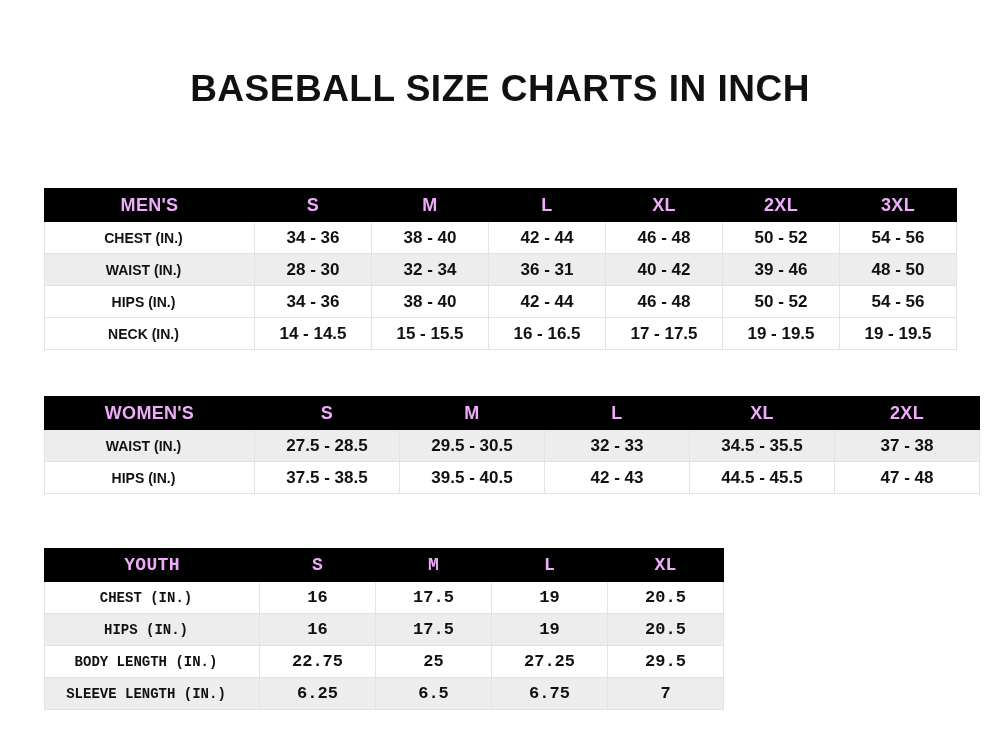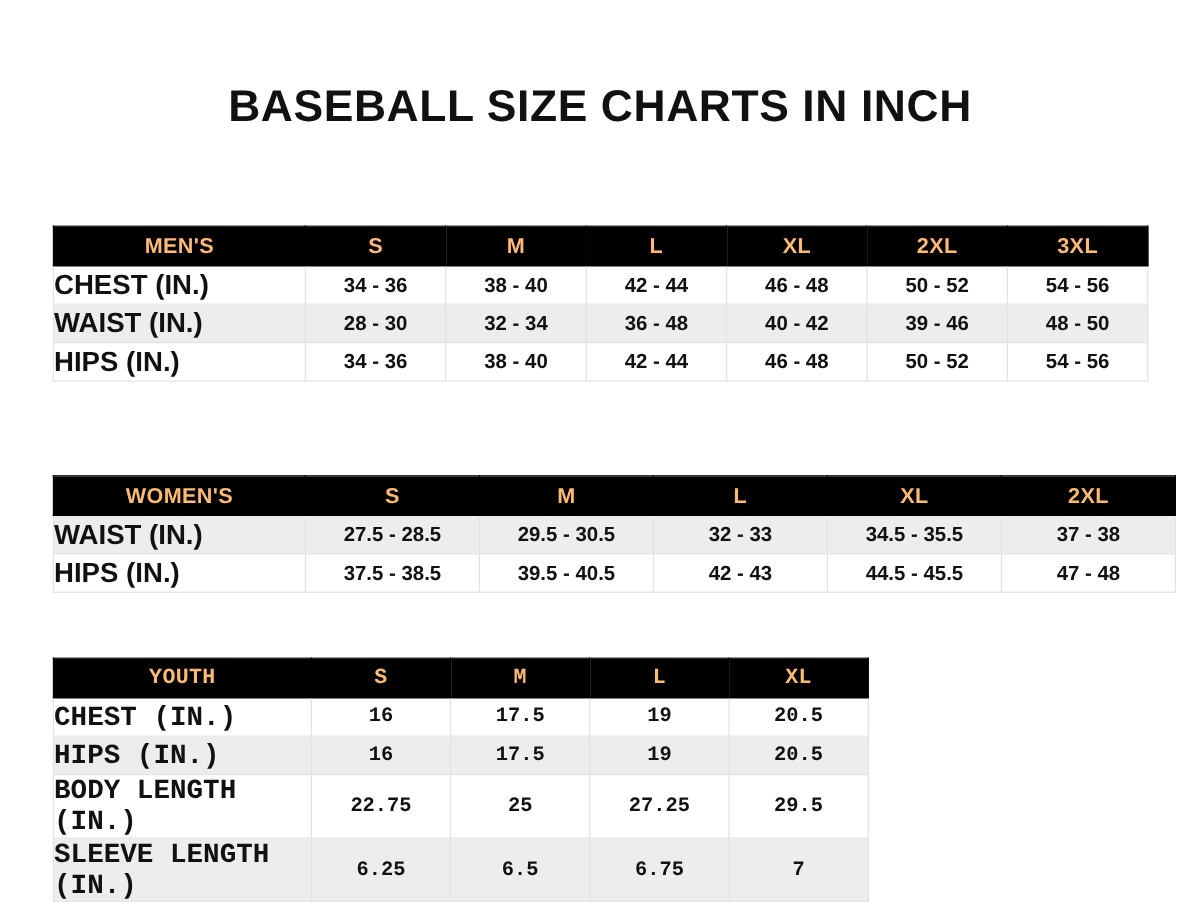--- a/index.html
+++ b/index.html
@@ -42,36 +42,36 @@
     text-align: center;
     font-weight: bold;
     font-size: 17px;
     padding: 0;
     height: 31px;
     color: #111111;
     background: #ffffff;
   }
   .chart thead th {
     background: #000000;
-    color: #fdba74;
+    color: #f0abfc;
     font-size: 18px;
     height: 32px;
     letter-spacing: 0.3px;
     border: 1px solid #000000;
   }
   .chart thead th.label-head {
     text-align: center;
   }
   .chart tbody tr.alt td {
     background: #ededed;
   }
   .chart tbody td.row-label {
-    text-align: left;
+    text-align: center;
     padding-right: 12px;
-    font-size: 23px;
+    font-size: 14px;
   }
   .chart tbody td {
     border: 1px solid #e3e3e3;
   }
   .chart tbody td.row-label {
     border-color: #e3e3e3;
   }
 
   
   #mens-chart { top: 188px; left: 44px; width: 912px; }
@@ -123,34 +123,43 @@
         <td>38 - 40</td>
         <td>42 - 44</td>
         <td>46 - 48</td>
         <td>50 - 52</td>
         <td>54 - 56</td>
       </tr>
       <tr class="alt">
         <td class="row-label">WAIST (IN.)</td>
         <td>28 - 30</td>
         <td>32 - 34</td>
-        <td>36 - 48</td>
+        <td>36 - 31</td>
         <td>40 - 42</td>
         <td>39 - 46</td>
         <td>48 - 50</td>
       </tr>
       <tr>
         <td class="row-label">HIPS (IN.)</td>
         <td>34 - 36</td>
         <td>38 - 40</td>
         <td>42 - 44</td>
         <td>46 - 48</td>
         <td>50 - 52</td>
         <td>54 - 56</td>
       </tr>
+      <tr>
+        <td class="row-label">NECK (IN.)</td>
+        <td>14 - 14.5</td>
+        <td>15 - 15.5</td>
+        <td>16 - 16.5</td>
+        <td>17 - 17.5</td>
+        <td>19 - 19.5</td>
+        <td>19 - 19.5</td>
+      </tr>
     </tbody>
   </table>
 
   <table class="chart" id="womens-chart">
     <colgroup>
       <col class="c-label">
         <col class="c-size">
         <col class="c-size">
         <col class="c-size">
         <col class="c-size">

